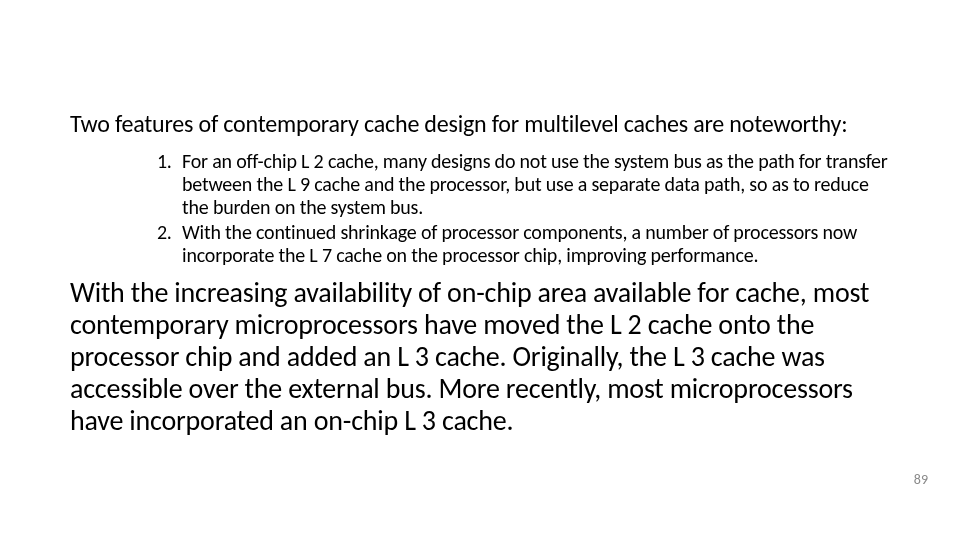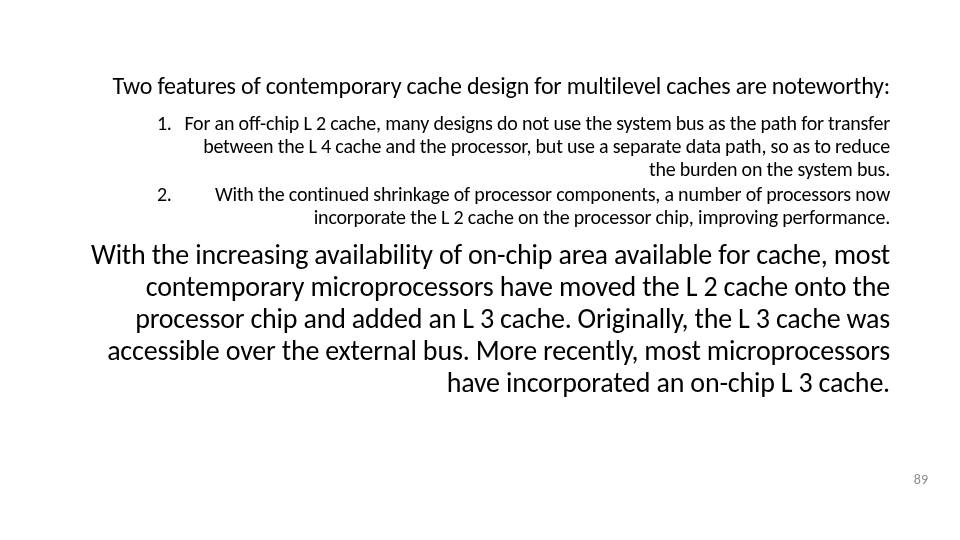--- a/index.html
+++ b/index.html
@@ -8,22 +8,21 @@
     height: 540px;
     background: #ffffff;
     font-family: Calibri, "Segoe UI", Arial, sans-serif;
     color: #000000;
     overflow: hidden;
   }
   .slide {
     position: relative;
     width: 960px;
     height: 540px;
-    padding: 72px 70px 0 70px;
-    text-align: right;
+    padding: 110px 70px 0 70px;
   }
   .intro {
     font-size: 24px;
     line-height: 1.15;
     letter-spacing: -0.2px;
     margin-bottom: 12px;
   }
   .points {
     list-style: decimal;
     padding-left: 106px;
@@ -50,21 +49,21 @@
   }
 </style>
 </head>
 <body>
 
 <div class="slide">
 
   <p class="intro">Two features of contemporary cache design for multilevel caches are noteworthy:</p>
 
   <ol class="points">
-    <li>For an off-chip L 2 cache, many designs do not use the system bus as the path for transfer between the L 4 cache and the processor, but use a separate data path, so as to reduce the burden on the system bus.</li>
-    <li>With the continued shrinkage of processor components, a number of processors now incorporate the L 2 cache on the processor chip, improving performance.</li>
+    <li>For an off-chip L 2 cache, many designs do not use the system bus as the path for transfer between the L 9 cache and the processor, but use a separate data path, so as to reduce the burden on the system bus.</li>
+    <li>With the continued shrinkage of processor components, a number of processors now incorporate the L 7 cache on the processor chip, improving performance.</li>
   </ol>
 
   <p class="closing">With the increasing availability of on-chip area available for cache, most contemporary microprocessors have moved the L 2 cache onto the processor chip and added an L 3 cache. Originally, the L 3 cache was accessible over the external bus. More recently, most microprocessors have incorporated an on-chip L 3 cache.</p>
 
   <div class="pagenum">89</div>
 
 </div>
 
 </body></html>

